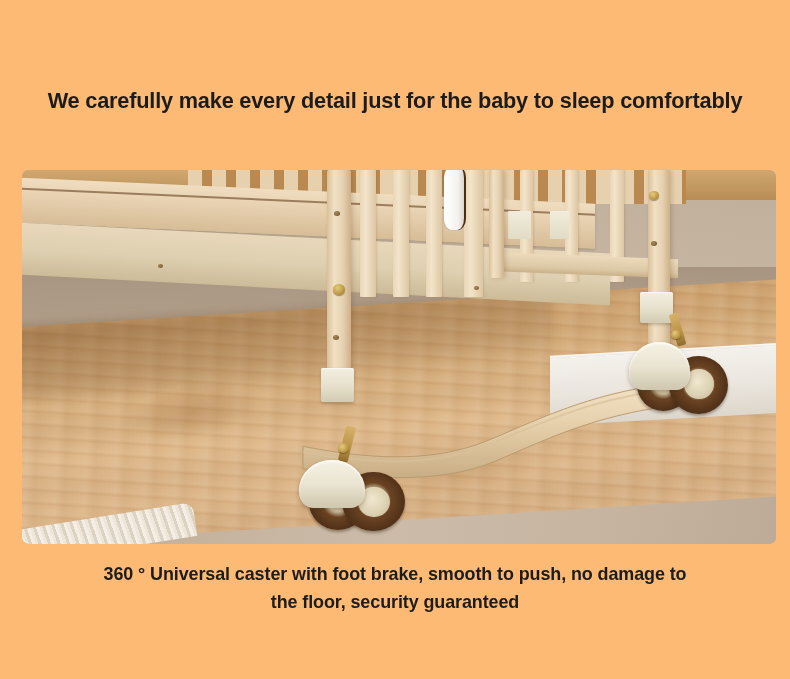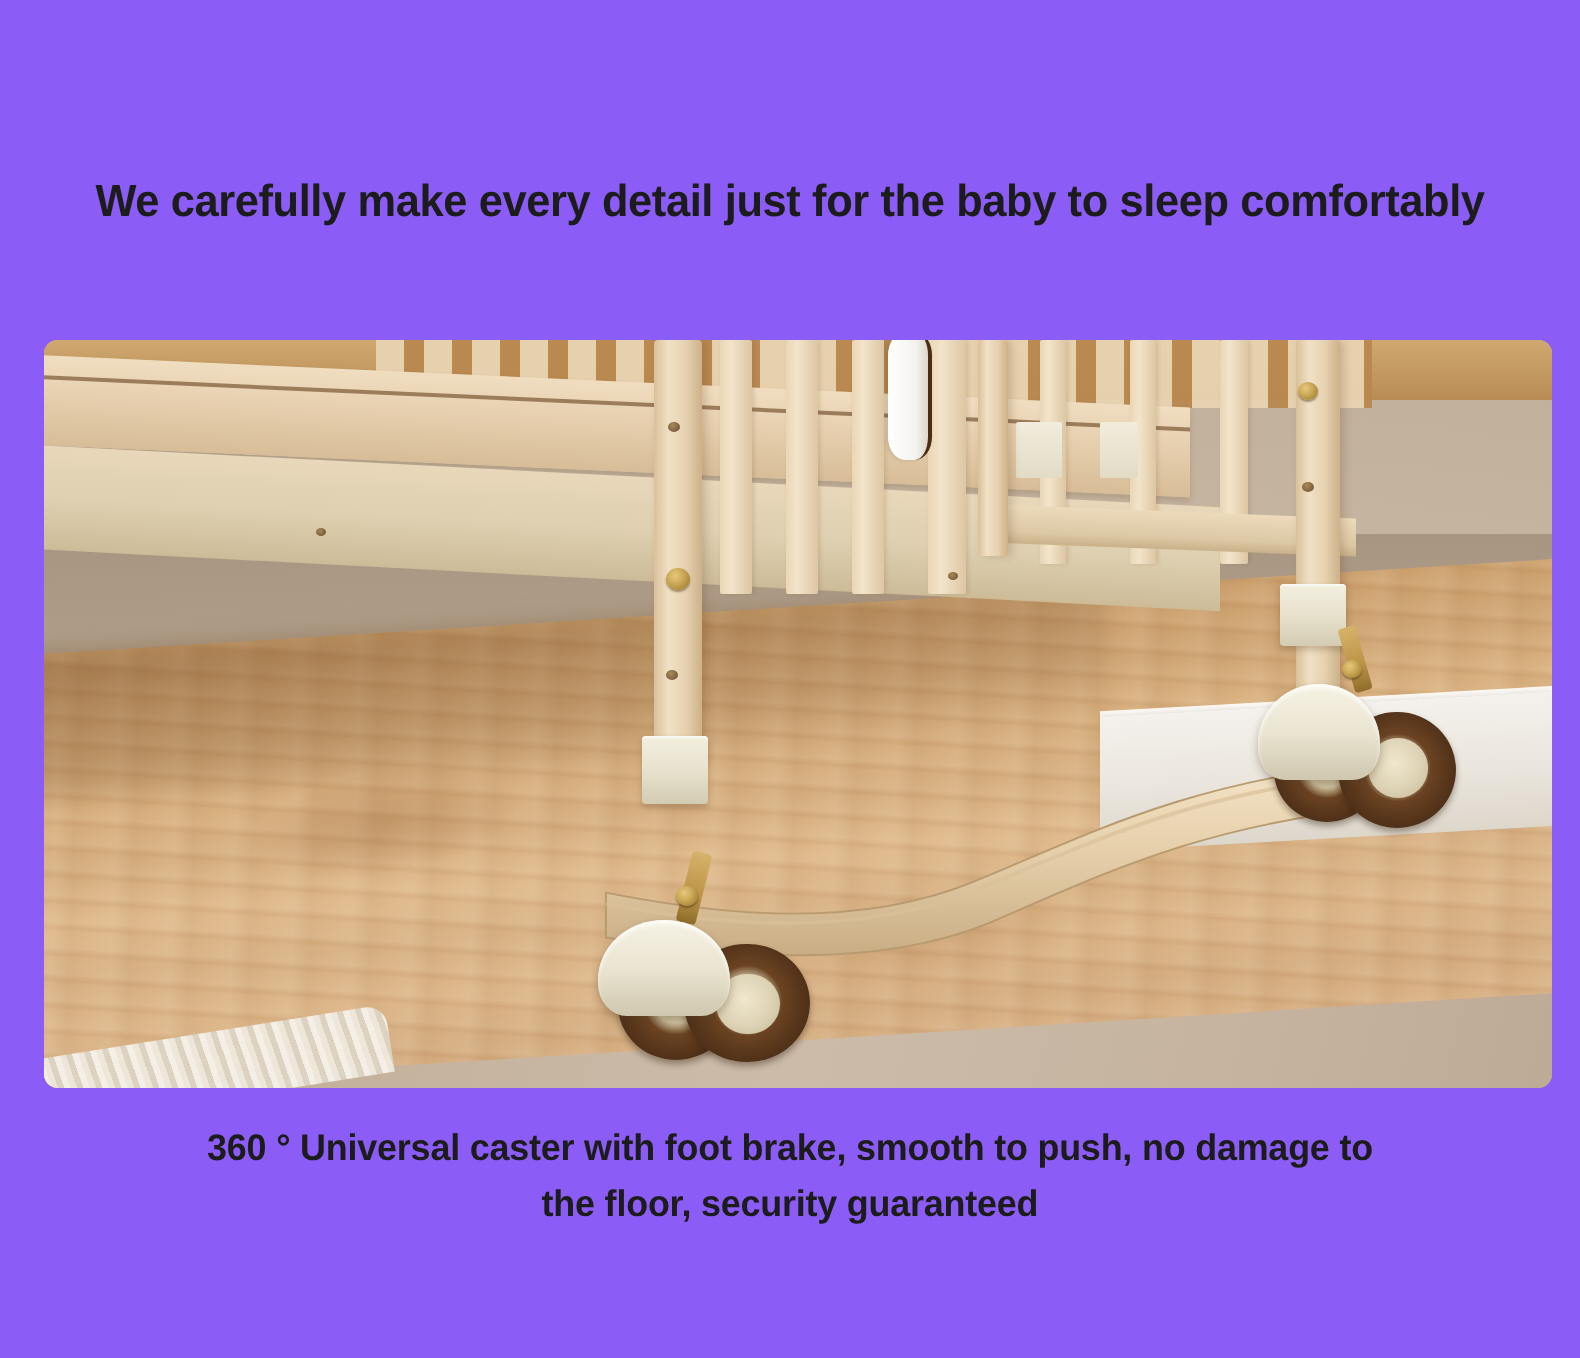--- a/index.html
+++ b/index.html
@@ -11,21 +11,21 @@
     width: 790px;
     height: 679px;
     overflow: hidden;
     font-family: "Liberation Sans", "DejaVu Sans", sans-serif;
     position: relative;
   }
 
   .page {
     position: absolute;
     inset: 0;
-    background: #8b5cf6;
+    background: #fdba74;
   }
 
   
   .headline {
     position: absolute;
     left: 0;
     top: 86px;
     width: 790px;
     text-align: center;
     font-size: 22.5px;

